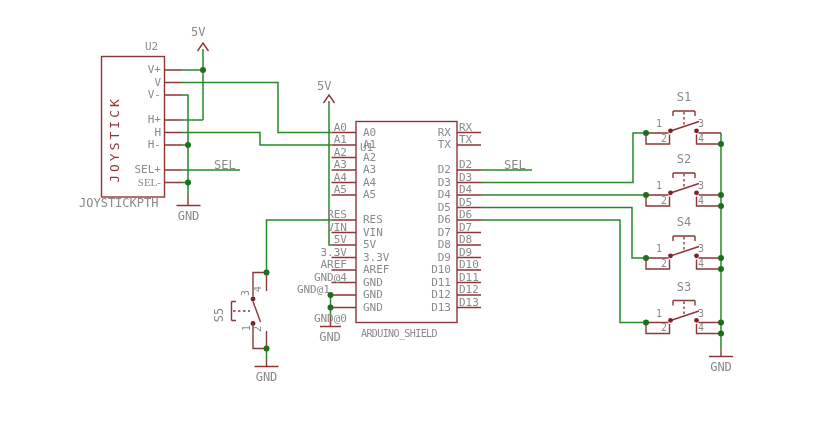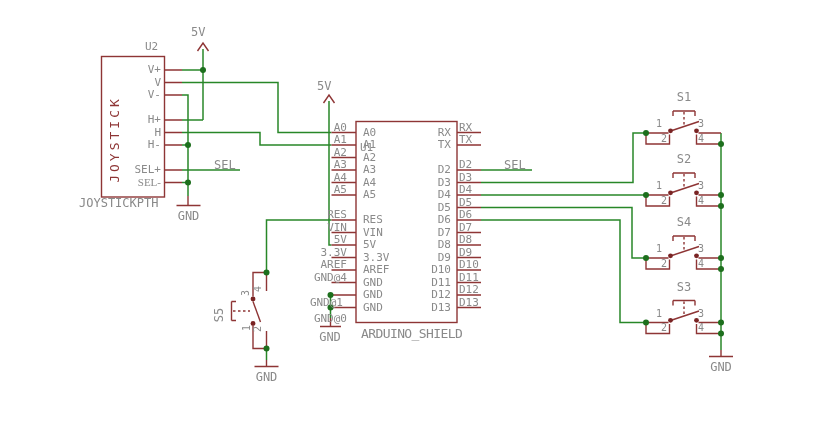--- a/index.html
+++ b/index.html
@@ -1,20 +1,20 @@
 <!DOCTYPE html>
 <html><head>
 <meta charset="utf-8">
 <style>
   html,body{margin:0;padding:0;background:#ffffff;}
   .canvas{position:relative;width:819px;height:428px;background:#ffffff;overflow:hidden;
           font-family:"DejaVu Sans Mono","Liberation Mono",monospace;}
   svg.layer{position:absolute;left:0;top:0;}
   .t{position:absolute;color:#8a8a8a;white-space:pre;}
-  .s9{font-size:13px;line-height:10px;letter-spacing:-0.6px;}
+  .s9{font-size:10px;line-height:10px;letter-spacing:-0.6px;}
   .s10{font-size:10px;line-height:10px;}
   .s11{font-size:11px;line-height:11px;}
   .s12{font-size:12px;line-height:12px;}
   .s13{font-size:13px;line-height:13px;}
   .ra{text-align:right;}
   .ca{text-align:center;}
   .red{color:#8e3535;}
   .rot{transform:rotate(-90deg);}
 </style>
 </head>
@@ -160,21 +160,21 @@
   <span class="t s11 ra" style="left:287px;top:146.5px;width:60px;">A2</span>
   <span class="t s11 ra" style="left:287px;top:159px;width:60px;">A3</span>
   <span class="t s11 ra" style="left:287px;top:171.5px;width:60px;">A4</span>
   <span class="t s11 ra" style="left:287px;top:184px;width:60px;">A5</span>
   <span class="t s11 ra" style="left:287px;top:209px;width:60px;">RES</span>
   <span class="t s11 ra" style="left:287px;top:221.5px;width:60px;">VIN</span>
   <span class="t s11 ra" style="left:287px;top:234px;width:60px;">5V</span>
   <span class="t s11 ra" style="left:287px;top:246.5px;width:60px;">3.3V</span>
   <span class="t s11 ra" style="left:287px;top:259px;width:60px;">AREF</span>
   <span class="t s11 ra" style="left:287px;top:271.5px;width:60px;">GND@4</span>
-  <span class="t s11 ra" style="left:283px;top:284px;width:60px;margin-top:13px;">GND@1</span>
+  <span class="t s11 ra" style="left:270px;top:284px;width:60px;">GND@1</span>
   <span class="t s11 ra" style="left:287px;top:313px;width:60px;">GND@0</span>
 
   <span class="t s11" style="left:363px;top:126.5px;">A0</span>
   <span class="t s11" style="left:363px;top:139px;">A1</span>
   <span class="t s11" style="left:363px;top:151.5px;">A2</span>
   <span class="t s11" style="left:363px;top:164px;">A3</span>
   <span class="t s11" style="left:363px;top:176.5px;">A4</span>
   <span class="t s11" style="left:363px;top:189px;">A5</span>
   <span class="t s11" style="left:363px;top:214px;">RES</span>
   <span class="t s11" style="left:363px;top:226.5px;">VIN</span>

